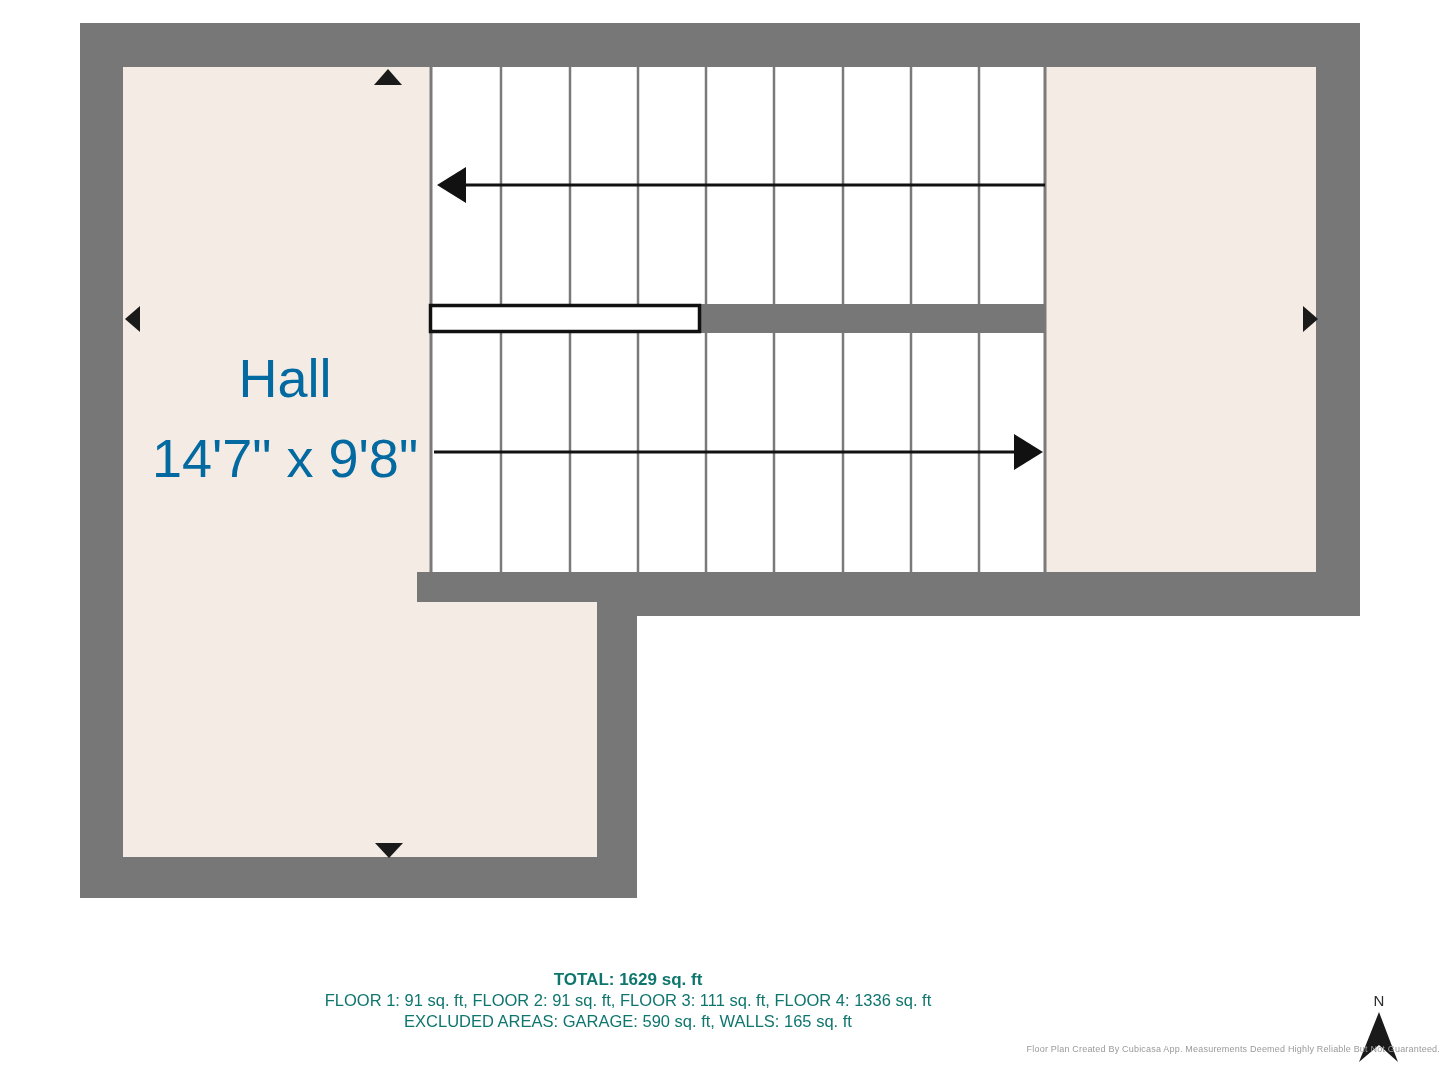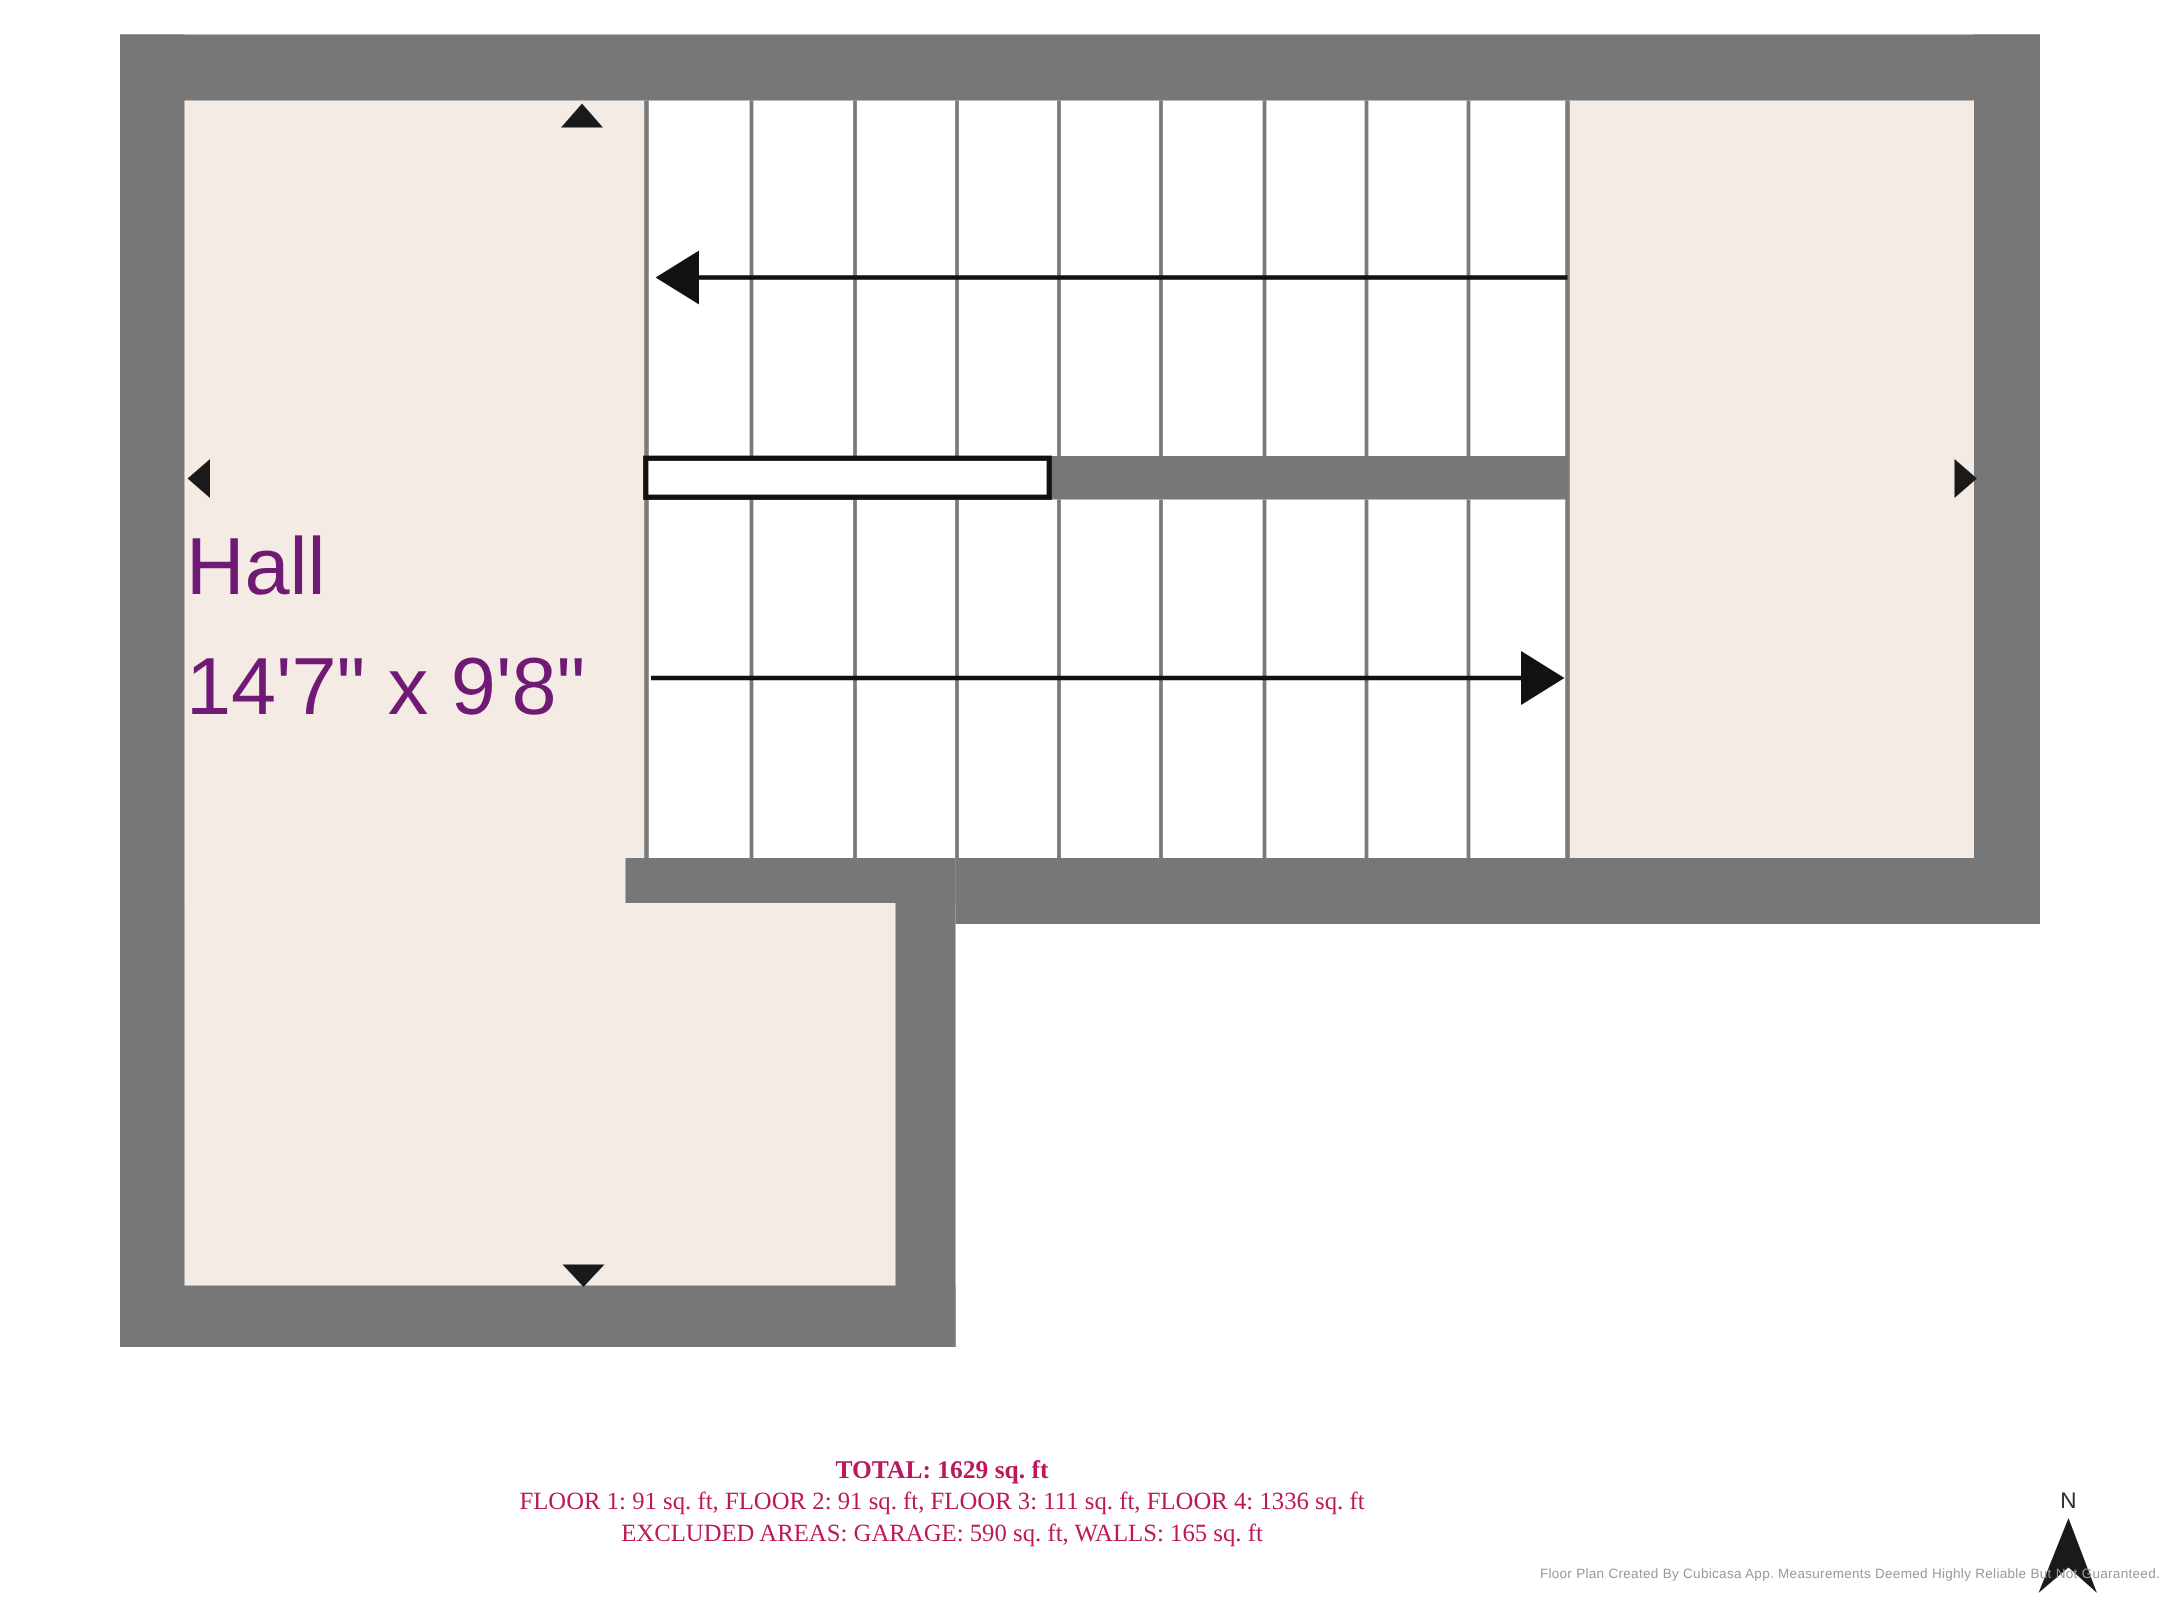--- a/index.html
+++ b/index.html
@@ -18,37 +18,37 @@
   .plan-svg {
     position: absolute;
     left: 0;
     top: 0;
     width: 1440px;
     height: 1080px;
     display: block;
   }
   .hall-label {
     position: absolute;
-    left: 124px;
+    left: 110px;
     top: 338px;
     width: 350px;
-    color: #701a75;
+    text-align: center;
+    color: #0369a1;
     font-size: 54px;
     line-height: 80px;
     white-space: nowrap;
     pointer-events: none;
   }
   .summary {
     position: absolute;
     left: 0;
     top: 969px;
     width: 1256px;
     text-align: center;
-    color: #be185d;
-    font-family: Liberation Serif, serif;
+    color: #0f766e;
   }
   .summary .total-line {
     font-size: 17px;
     font-weight: bold;
     line-height: 21px;
   }
   .summary .detail-line {
     font-size: 16.5px;
     line-height: 21px;
   }

